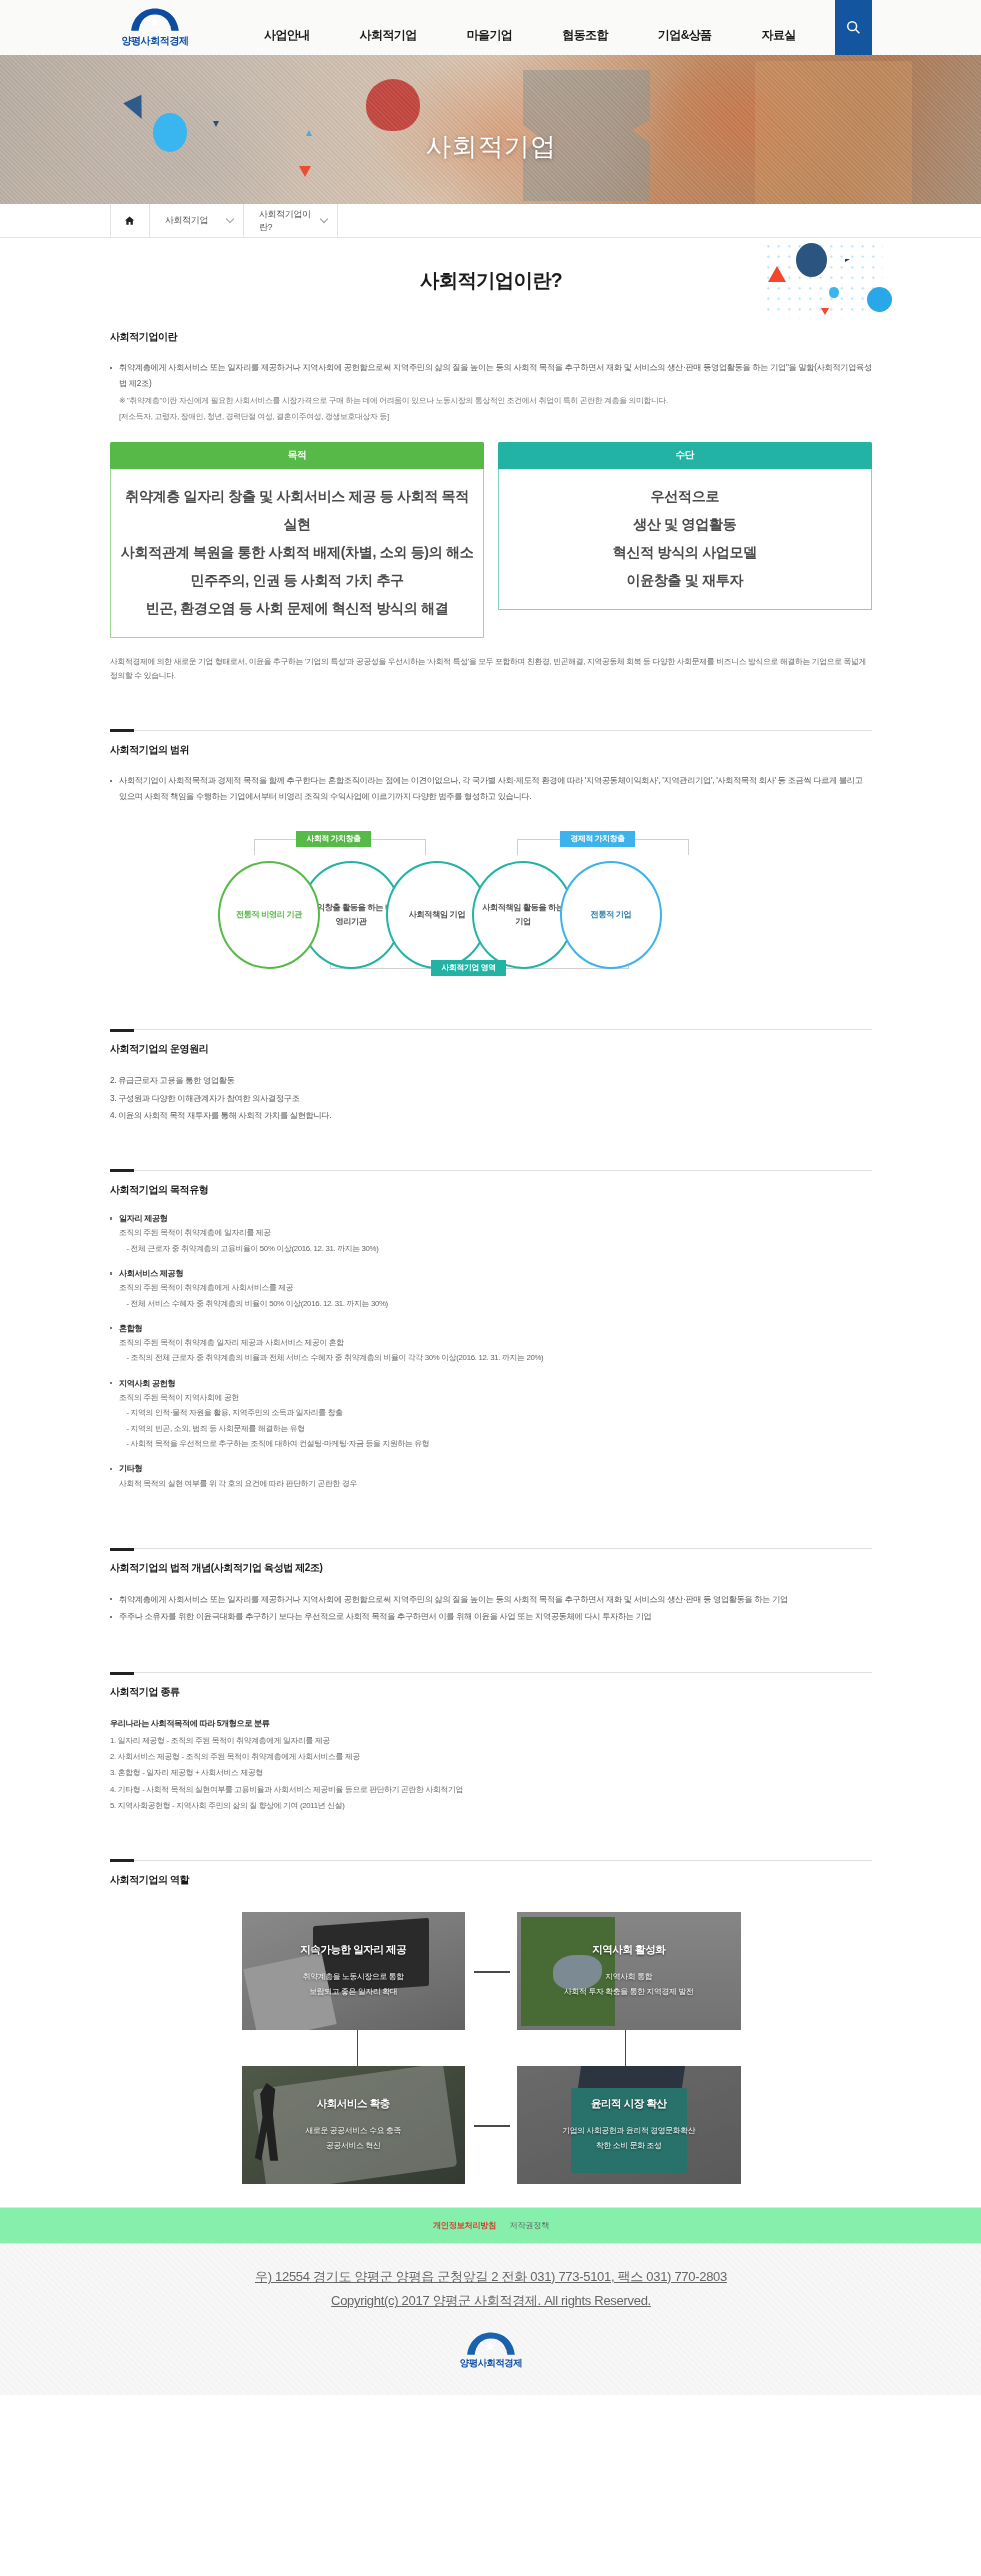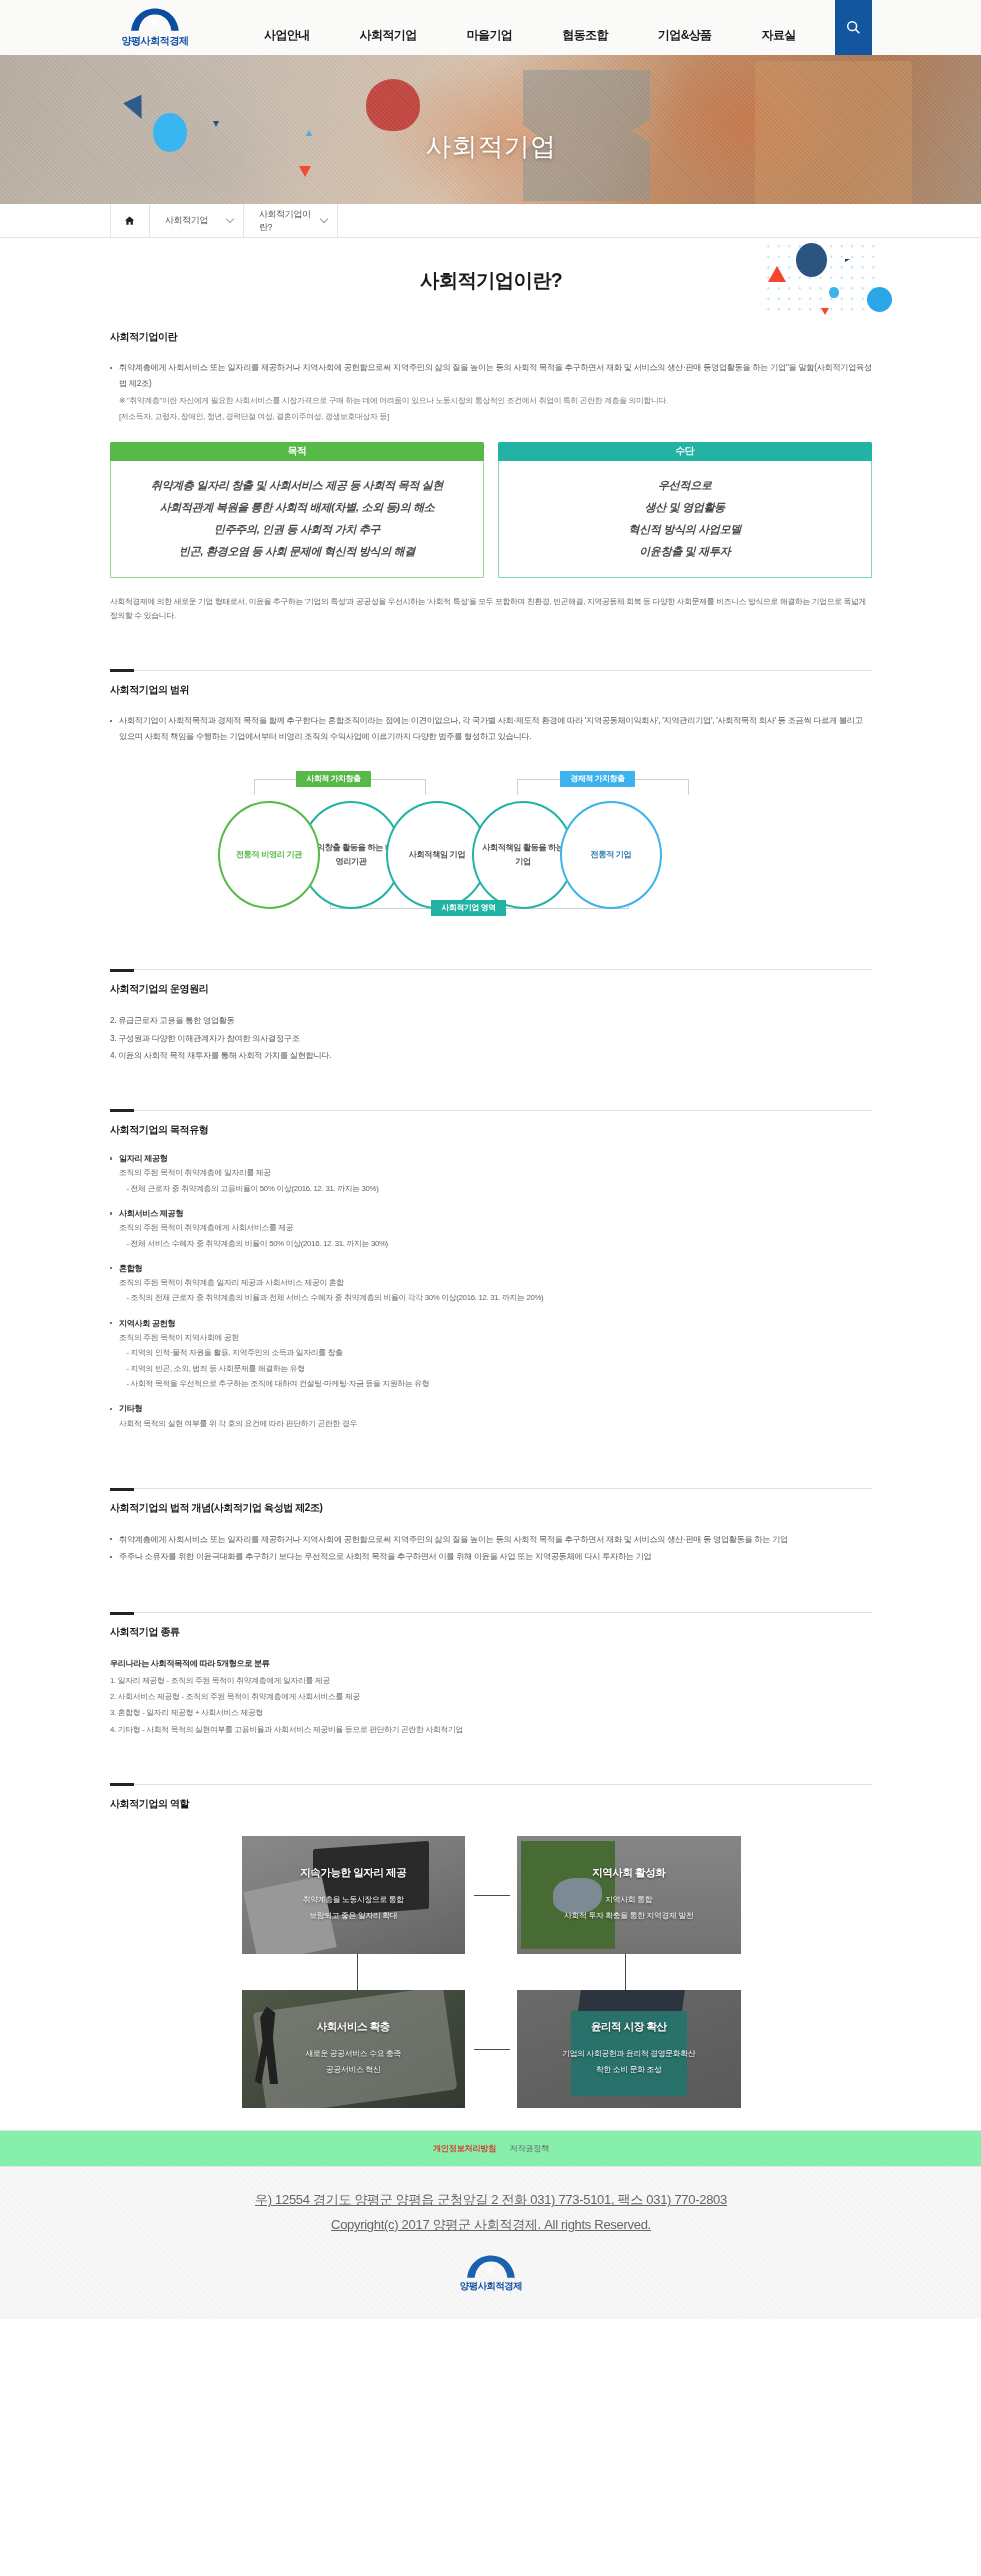--- a/index.html
+++ b/index.html
@@ -315,41 +315,40 @@
   }
 
   
   .two-col {
     display: flex;
     gap: 13.5px;
     margin-top: 18px;
   }
   .box { flex: 1; border-radius: 1.5px; overflow: hidden; }
   .box-head {
-    height: 19px;
+    height: 27px;
     display: flex; align-items: center; justify-content: center;
     color: #fff;
     font-size: 9.7px;
     font-weight: bold;
     letter-spacing: -0.3px;
   }
   .box-body {
     border: 0.7px solid;
     border-top: none;
     padding: 13.5px 7.5px 15px;
     text-align: center;
     min-height: 84px;
   }
   .box-body p {
-    font-size: 11px;
+    font-size: 14px;
     line-height: 2.0;
     color: #4a4a4a;
     font-weight: bold;
     letter-spacing: -0.3px;
-    font-style: italic;
   }
   .box.green .box-head { background: #57b947; }
   .box.green .box-body { border-color: #9fd894; }
   .box.teal .box-head { background: #22b3a4; }
   .box.teal .box-body { border-color: #7fd3cb; }
 
   
   .diagram {
     position: relative;
     height: 153px;
@@ -806,20 +805,21 @@
   <section class="sec">
     <div class="sec-head">
       <div class="sec-title">사회적기업 종류</div>
     </div>
     <div class="kinds">
       <div class="kinds-lead">우리나라는 사회적목적에 따라 5개형으로 분류</div>
       <li>1. 일자리 제공형 - 조직의 주된 목적이 취약계층에게 일자리를 제공</li>
       <li>2. 사회서비스 제공형 - 조직의 주된 목적이 취약계층에게 사회서비스를 제공</li>
       <li>3. 혼합형 - 일자리 제공형 + 사회서비스 제공형</li>
       <li>4. 기타형 - 사회적 목적의 실현여부를 고용비율과 사회서비스 제공비율 등으로 판단하기 곤란한 사회적기업</li>
+      <li>5. 지역사회공헌형 - 지역사회 주민의 삶의 질 향상에 기여 (2011년 신설)</li>
     </div>
   </section>
 
   <section class="sec">
     <div class="sec-head">
       <div class="sec-title">사회적기업의 역할</div>
     </div>
     <div class="roles">
       <div class="conn h-top"></div>
       <div class="conn h-bot"></div>

